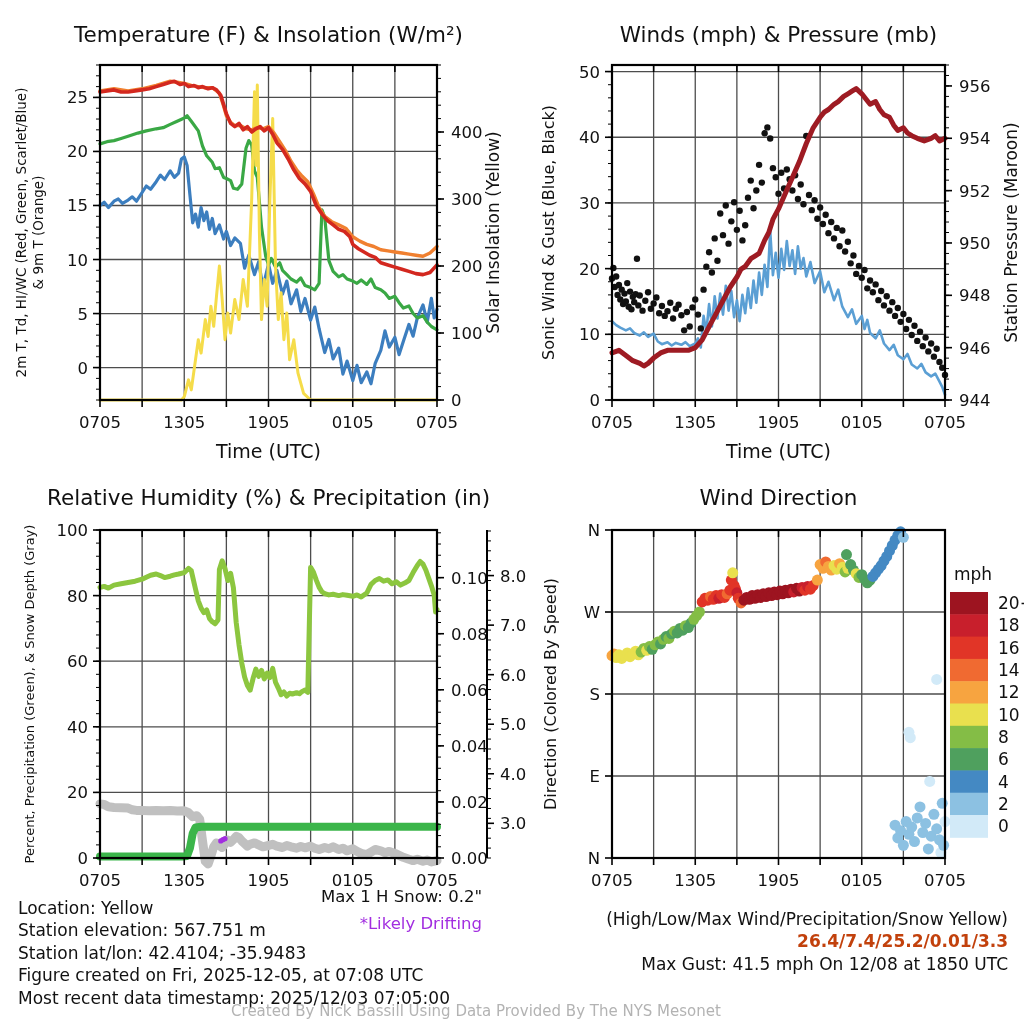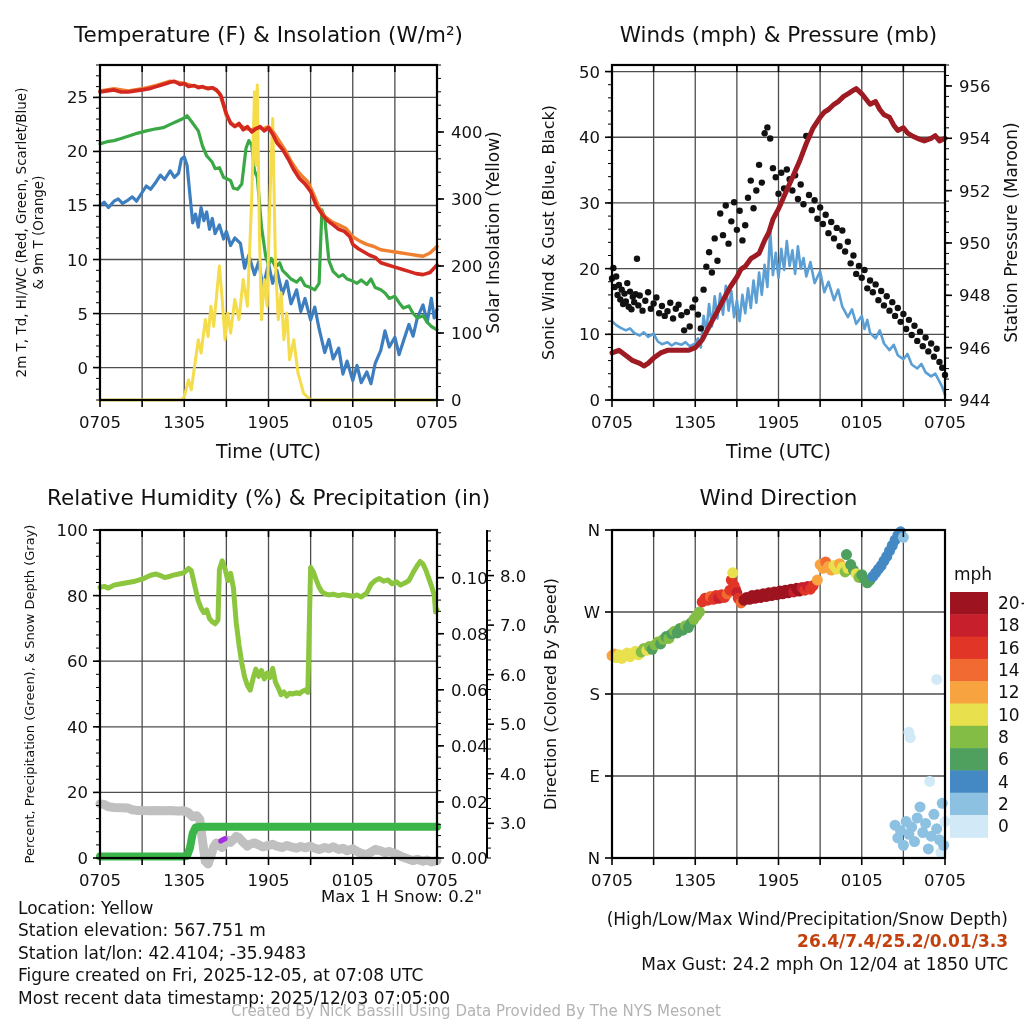--- a/index.html
+++ b/index.html
@@ -783,29 +783,30 @@
     <rect x="438" y="290.4" width="38" height="22.8" fill="#4489c3"></rect>
     <text x="486" y="307.54999999999995" text-anchor="start" font-size="17" fill="#111">4</text>
     <rect x="438" y="312.70000000000005" width="38" height="22.8" fill="#8cc1e2"></rect>
     <text x="486" y="329.85" text-anchor="start" font-size="17" fill="#111">2</text>
     <rect x="438" y="335" width="38" height="22.8" fill="#d2eaf8"></rect>
     <text x="486" y="352.15" text-anchor="start" font-size="17" fill="#111">0</text>
   </svg>
 
 <div class="ftext right" style="left:240px;top:886px;width:242px;">
   <div style="font-size:16.5px;">Max 1 H Snow: 0.2"</div>
+  <div id="drift-note" style="font-size: 16.5px; margin-top: 5px; color: rgb(162, 46, 224);">*Likely Drifting</div>
 </div>
 
 <div class="ftext" style="left:18px;top:897px;">
   <div>Location: Yellow</div>
   <div>Station elevation: 567.751 m</div>
   <div>Station lat/lon: 42.4104; -35.9483</div>
   <div>Figure created on Fri, 2025-12-05, at 07:08 UTC</div>
   <div>Most recent data timestamp: 2025/12/03 07:05:00</div>
 </div>
 
 <div class="ftext right" style="left:530px;top:908px;width:478px;">
-  <div>(High/Low/Max Wind/Precipitation/Snow Depth)</div>
+  <div>(High/Low/Max Wind/Precipitation/Snow Yellow)</div>
   <div id="extremes-values" style="font-weight: bold; color: #c2410c;">26.4/7.4/25.2/0.01/3.3</div>
-  <div>Max Gust: 24.2 mph On 12/04 at 1850 UTC</div>
+  <div>Max Gust: 41.5 mph On 12/08 at 1850 UTC</div>
 </div>
 
 <div class="credit" id="credit-line" style="top: 1002px; color: rgb(179, 179, 179);">Created By Nick Bassill Using Data Provided By The NYS Mesonet</div>
 
 </body></html>

